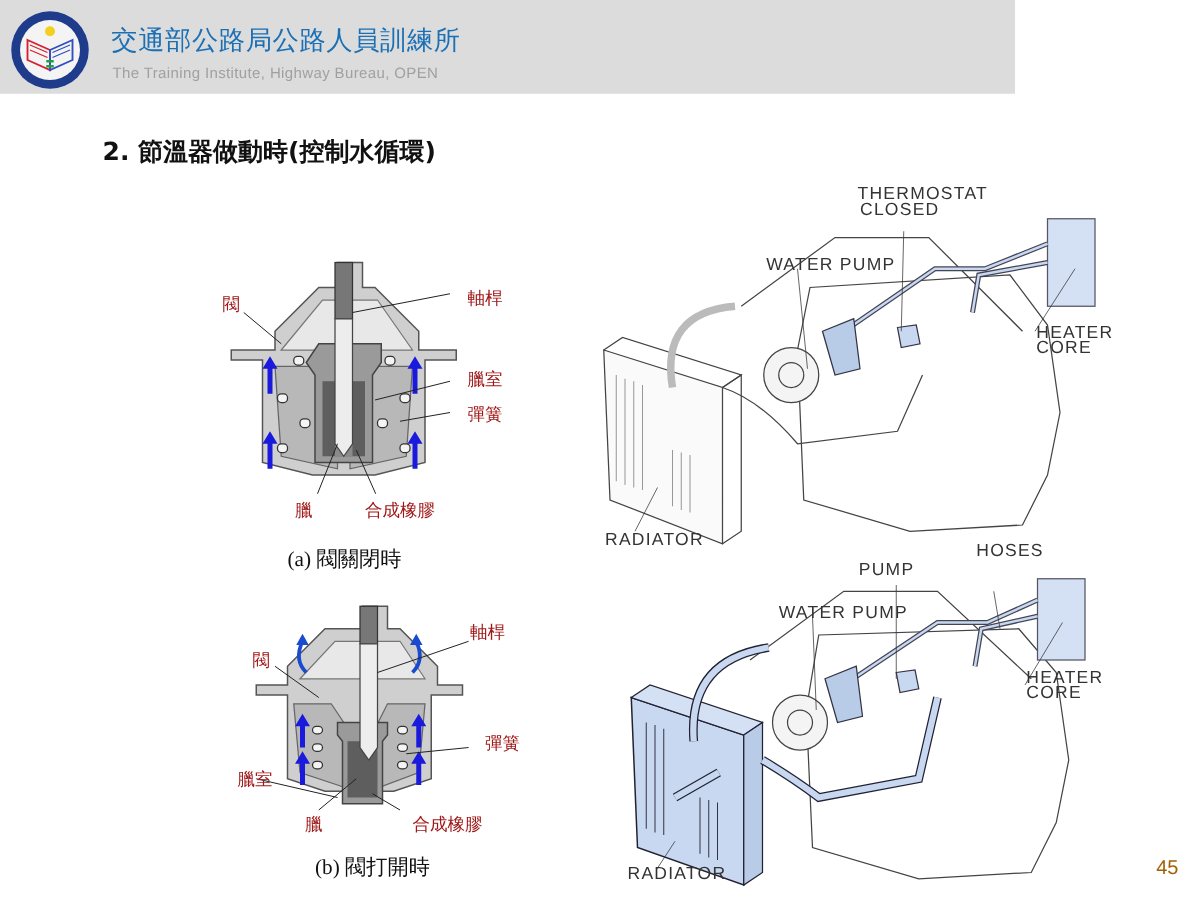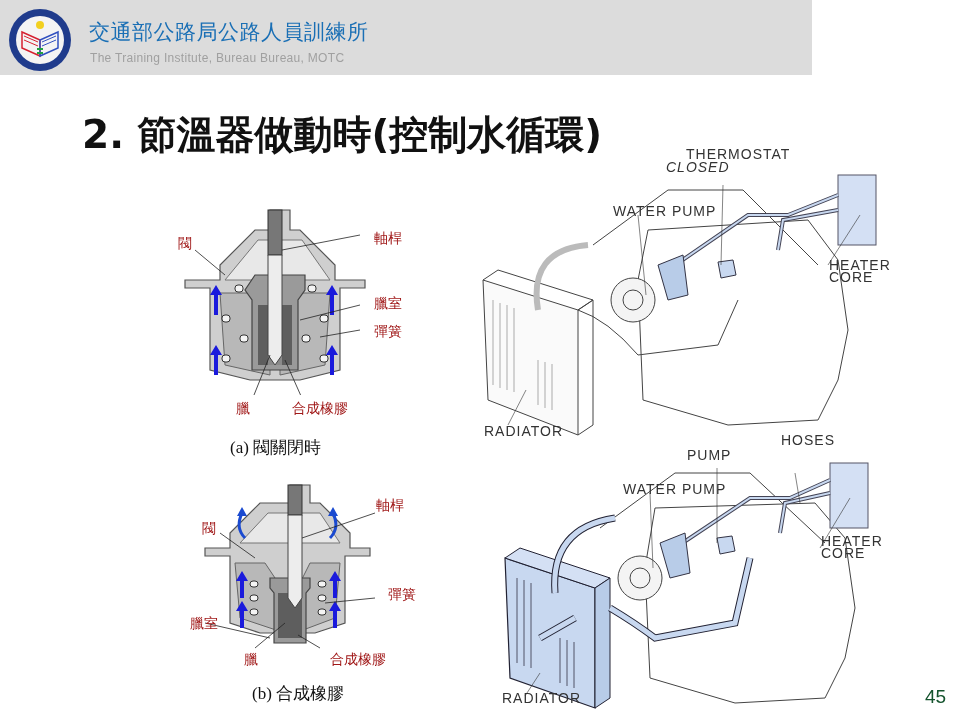--- a/index.html
+++ b/index.html
@@ -1,44 +1,44 @@
 <!DOCTYPE html>
 <html><head>
 <meta charset="utf-8">
 <style>
   * { margin: 0; padding: 0; box-sizing: border-box; }
   body { width: 960px; height: 720px; background: #ffffff; position: relative; overflow: hidden; font-family: "DejaVu Sans", sans-serif; }
   .header { position: absolute; left: 0; top: 0; width: 812px; height: 75px; background: #dcdcdc; }
   .logo { position: absolute; left: 8px; top: 8px; width: 64px; height: 64px; }
   .org-zh { position: absolute; left: 89px; top: 18px; font-size: 21px; color: #1a6fb5; font-family: "DejaVu Sans", sans-serif; letter-spacing: 0.5px; }
   .org-en { position: absolute; left: 90px; top: 51px; font-size: 12px; color: #a0a0a0; font-family: "Liberation Sans", sans-serif; letter-spacing: 0.3px; }
-  .title { position: absolute; left: 82px; top: 108px; font-size: 39px; font-weight: bold; color: #111; font-family: "DejaVu Sans", sans-serif; }
+  .title { position: absolute; left: 82px; top: 108px; font-size: 20px; font-weight: bold; color: #111; font-family: "DejaVu Sans", sans-serif; }
   .lbl-red { position: absolute; font-size: 14px; color: #a01818; font-family: "DejaVu Sans", sans-serif; }
   .caption { position: absolute; font-size: 17px; color: #111; font-family: Liberation Serif, serif; }
   .eng-lbl { position: absolute; font-size: 14px; color: #333; font-family: "Liberation Sans", sans-serif; letter-spacing: 1px; line-height: 12px; }
-  .page-num { position: absolute; left: 925px; top: 686px; font-size: 19px; color: #14532d; font-family: "Liberation Sans", sans-serif; }
+  .page-num { position: absolute; left: 925px; top: 686px; font-size: 16px; color: #a16207; font-family: "Liberation Sans", sans-serif; }
   svg { position: absolute; }
 </style>
 </head>
 <body>
 
 <div class="header">
   <svg class="logo" viewBox="0 0 64 64">
     <circle cx="32" cy="32" r="31" fill="#1f3b8c"></circle>
     <circle cx="32" cy="32" r="24" fill="#f4f4f4"></circle>
     <circle cx="32" cy="17" r="4" fill="#f2d020"></circle>
     <path d="M14 24 L32 32 L32 48 L14 40 Z" fill="none" stroke="#d62030" stroke-width="1.5"></path>
     <path d="M50 24 L32 32 L32 48 L50 40 Z" fill="none" stroke="#3050c0" stroke-width="1.5"></path>
     <path d="M16 28 L30 34 M16 32 L30 38" stroke="#d62030" stroke-width="1"></path>
     <path d="M48 28 L34 34 M48 32 L34 38" stroke="#3050c0" stroke-width="1"></path>
     <rect x="29" y="40" width="6" height="2" fill="#20a040"></rect>
     <rect x="29" y="44" width="6" height="2" fill="#20a040"></rect>
   </svg>
   <div class="org-zh">交通部公路局公路人員訓練所</div>
-  <div class="org-en">The Training Institute, Bureau Bureau,  MOTC</div>
+  <div class="org-en">The Training Institute, Highway Bureau,  OPEN</div>
 </div>
 
 <div class="title">2. 節溫器做動時(控制水循環)</div>
 
 <svg style="left:180px;top:205px;" width="190" height="190" viewBox="0 0 190 190">
 
   <path d="M5 75 L40 75 L40 60 L75 25 L90 25 L90 5 L110 5 L110 25 L120 25 L155 60 L155 75 L185 75 L185 83 L160 83 L160 165 L120 175 L70 175 L30 165 L30 83 L5 83 Z" fill="#cfcfcf" stroke="#555" stroke-width="1.2"></path>
   <path d="M45 75 L78 35 L122 35 L150 75 Z" fill="#e8e8e8" stroke="#777" stroke-width="1"></path>
 
   <path d="M40 88 L75 88 L90 110 L90 170 L45 160 Z" fill="#b8b8b8" stroke="#666" stroke-width="1"></path>
@@ -125,21 +125,21 @@
     <line x1="55" y1="165" x2="85" y2="140"></line>
     <line x1="120" y1="165" x2="98" y2="152"></line>
   </g>
 </svg>
 <div class="lbl-red" style="left:376px;top:497px;">軸桿</div>
 <div class="lbl-red" style="left:202px;top:520px;">閥</div>
 <div class="lbl-red" style="left:388px;top:586px;">彈簧</div>
 <div class="lbl-red" style="left:190px;top:615px;">臘室</div>
 <div class="lbl-red" style="left:244px;top:651px;">臘</div>
 <div class="lbl-red" style="left:330px;top:651px;">合成橡膠</div>
-<div class="caption" style="left:252px;top:682px;">(b) 合成橡膠</div>
+<div class="caption" style="left:252px;top:682px;">(b) 閥打開時</div>
 
 <svg style="left:478px;top:170px;" width="410" height="270" viewBox="0 0 410 270">
   <g fill="none" stroke="#444" stroke-width="1">
 
     <path d="M160 110 L165 230 L250 255 L340 250 L360 210 L370 160 L360 90 L330 50 L170 60 Z"></path>
     <path d="M115 75 L190 20 L265 20 L340 95"></path>
 
     <path d="M5 110 L100 140 L100 265 L10 230 Z" fill="#fafafa"></path>
     <path d="M5 110 L20 100 L115 130 L100 140"></path>
     <path d="M100 140 L115 130 L115 255 L100 265"></path>
@@ -171,21 +171,21 @@
   <path d="M240 92 L255 90 L258 105 L243 108 Z" fill="#c8d8f0" stroke="#334" stroke-width="1"></path>
 
   <g stroke="#333" stroke-width="0.6">
     <line x1="245" y1="15" x2="243" y2="95"></line>
     <line x1="160" y1="45" x2="168" y2="125"></line>
     <line x1="350" y1="95" x2="382" y2="45"></line>
     <line x1="30" y1="255" x2="48" y2="220"></line>
   </g>
 </svg>
 <div class="eng-lbl" style="left:686px;top:148px;">THERMOSTAT</div>
-<div class="eng-lbl" style="left:666px;top:161px;font-style:italic;">CLOSED</div>
+<div class="eng-lbl" style="left:688px;top:161px;">CLOSED</div>
 <div class="eng-lbl" style="left:613px;top:205px;">WATER PUMP</div>
 <div class="eng-lbl" style="left:829px;top:259px;">HEATER</div>
 <div class="eng-lbl" style="left:829px;top:271px;">CORE</div>
 <div class="eng-lbl" style="left:484px;top:425px;">RADIATOR</div>
 
 <svg style="left:495px;top:458px;" width="400" height="255" viewBox="0 0 400 255">
   <g fill="none" stroke="#444" stroke-width="1">
     <path d="M150 110 L155 220 L240 245 L330 240 L350 200 L360 150 L350 80 L320 45 L160 50 Z"></path>
     <path d="M105 70 L180 15 L255 15 L330 85"></path>
     <circle cx="145" cy="120" r="22" fill="#f4f4f4"></circle>

